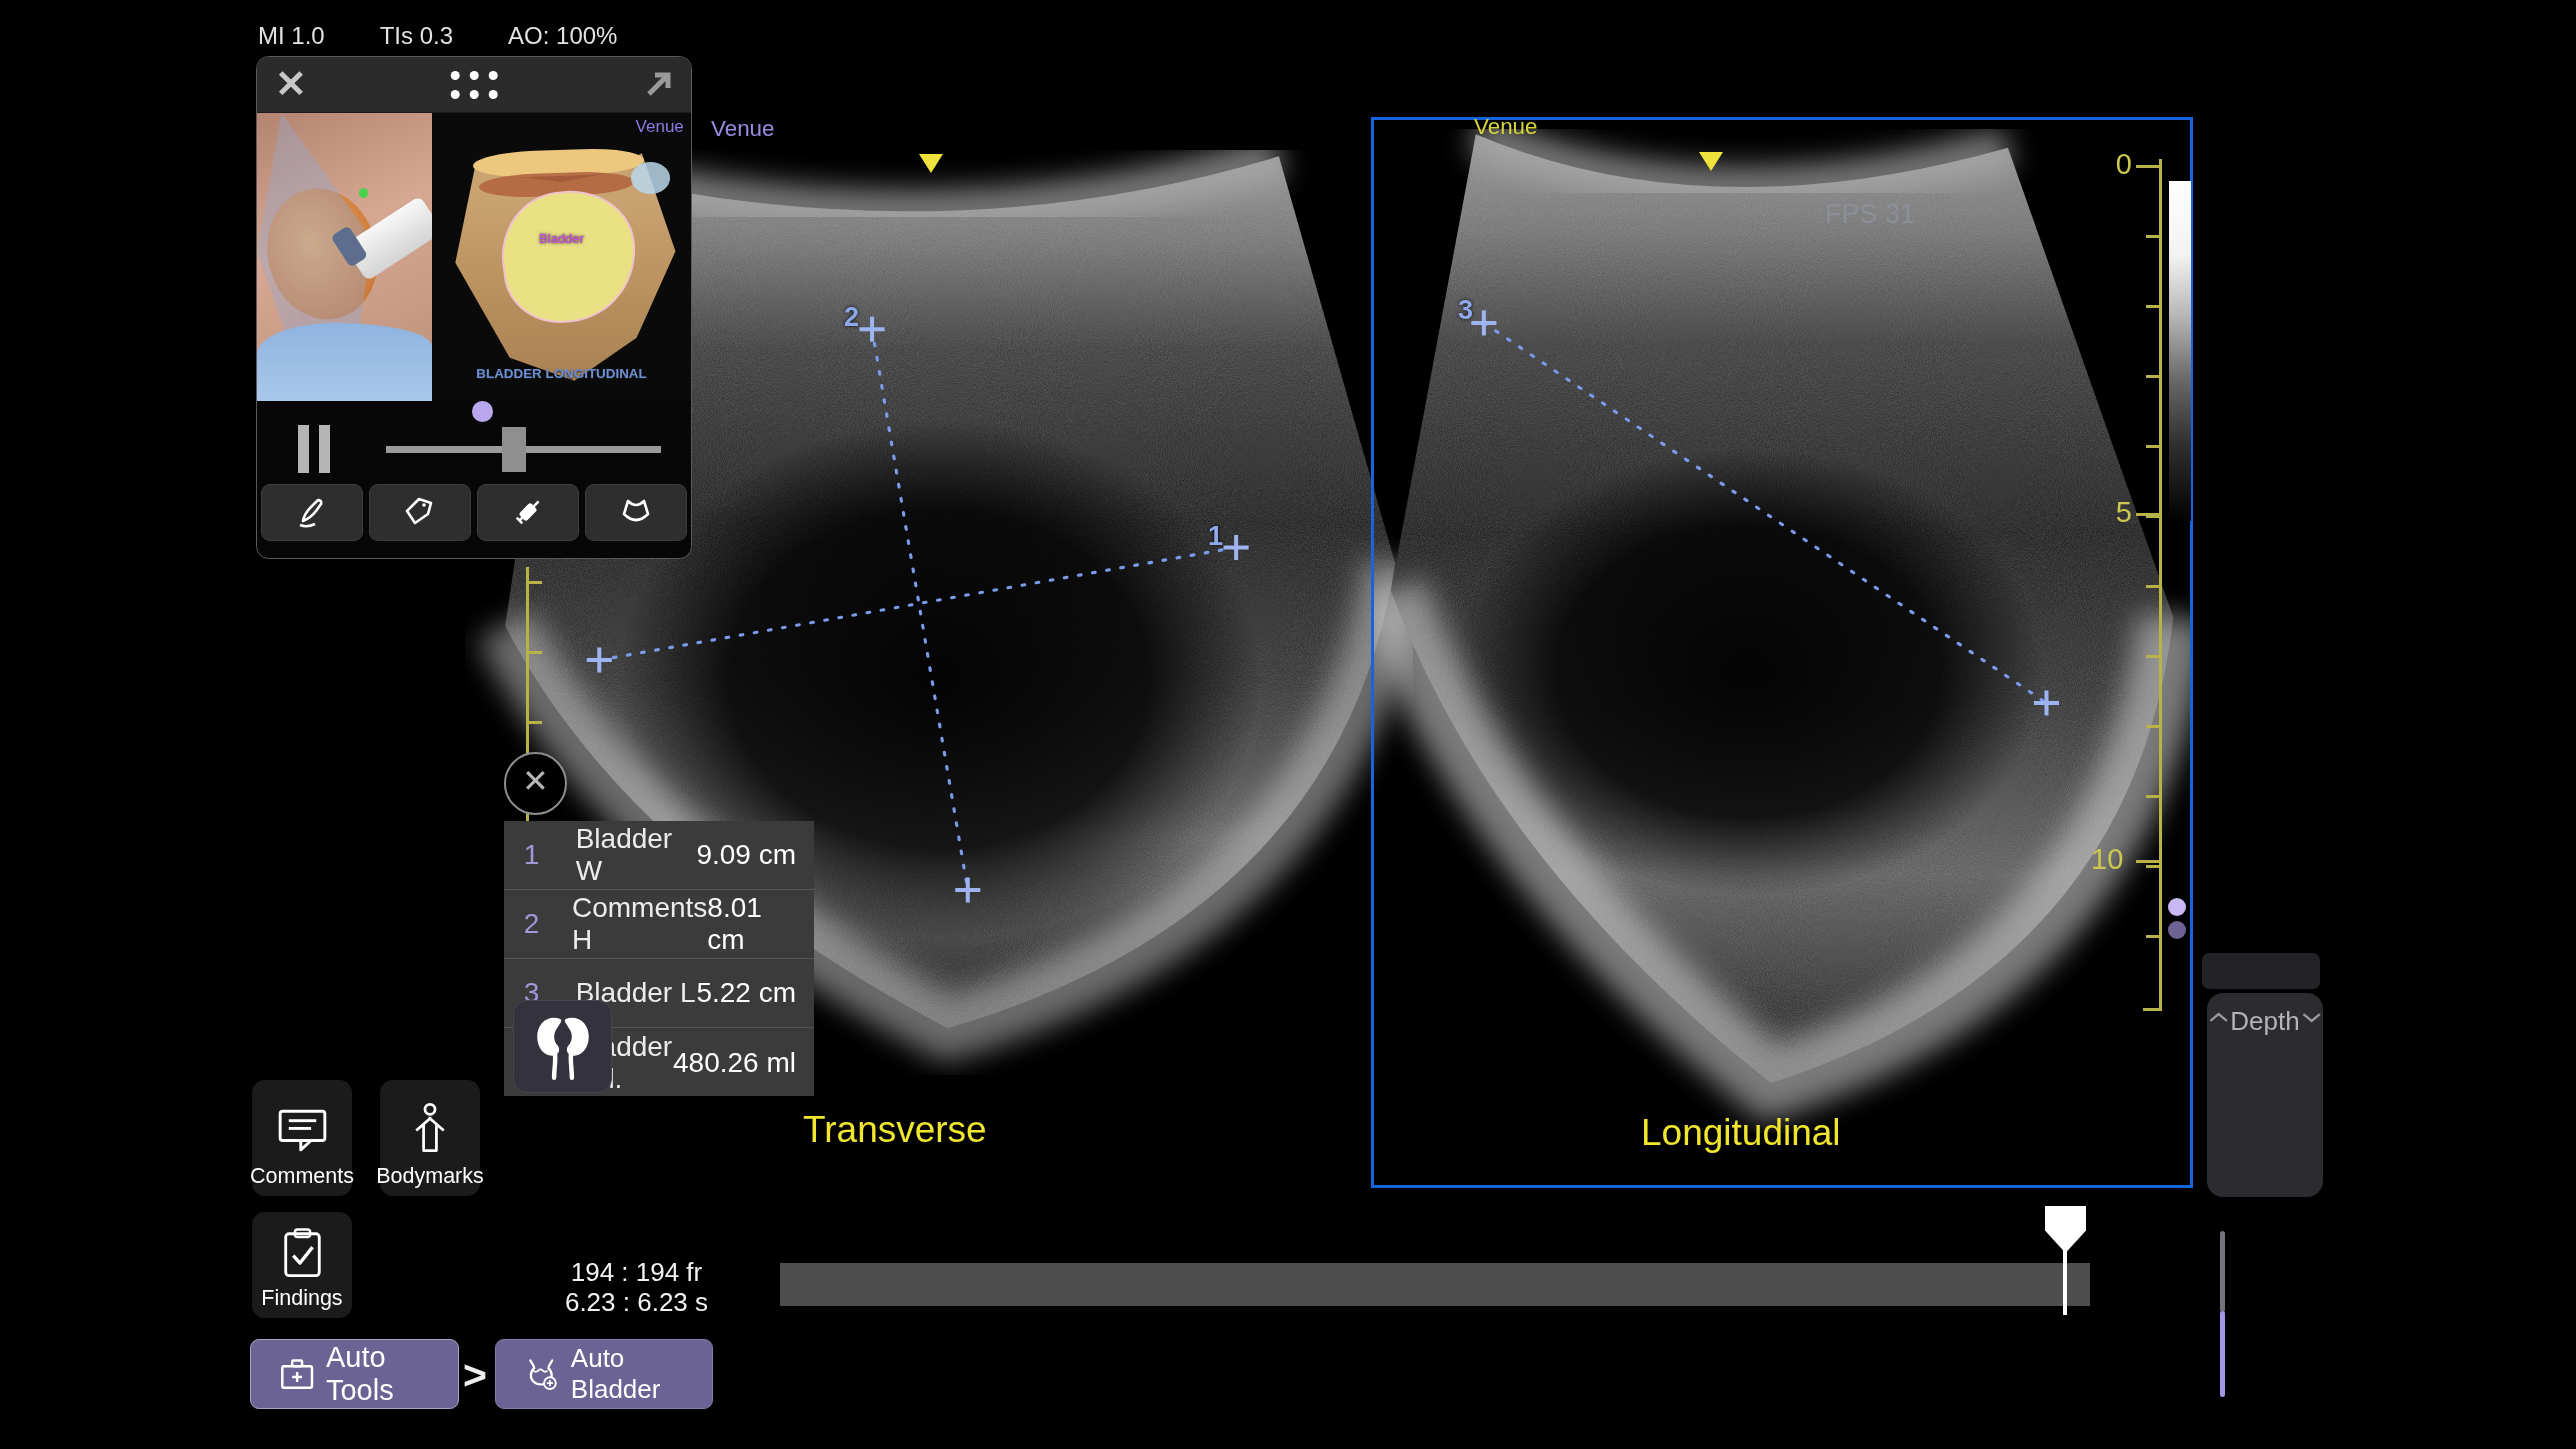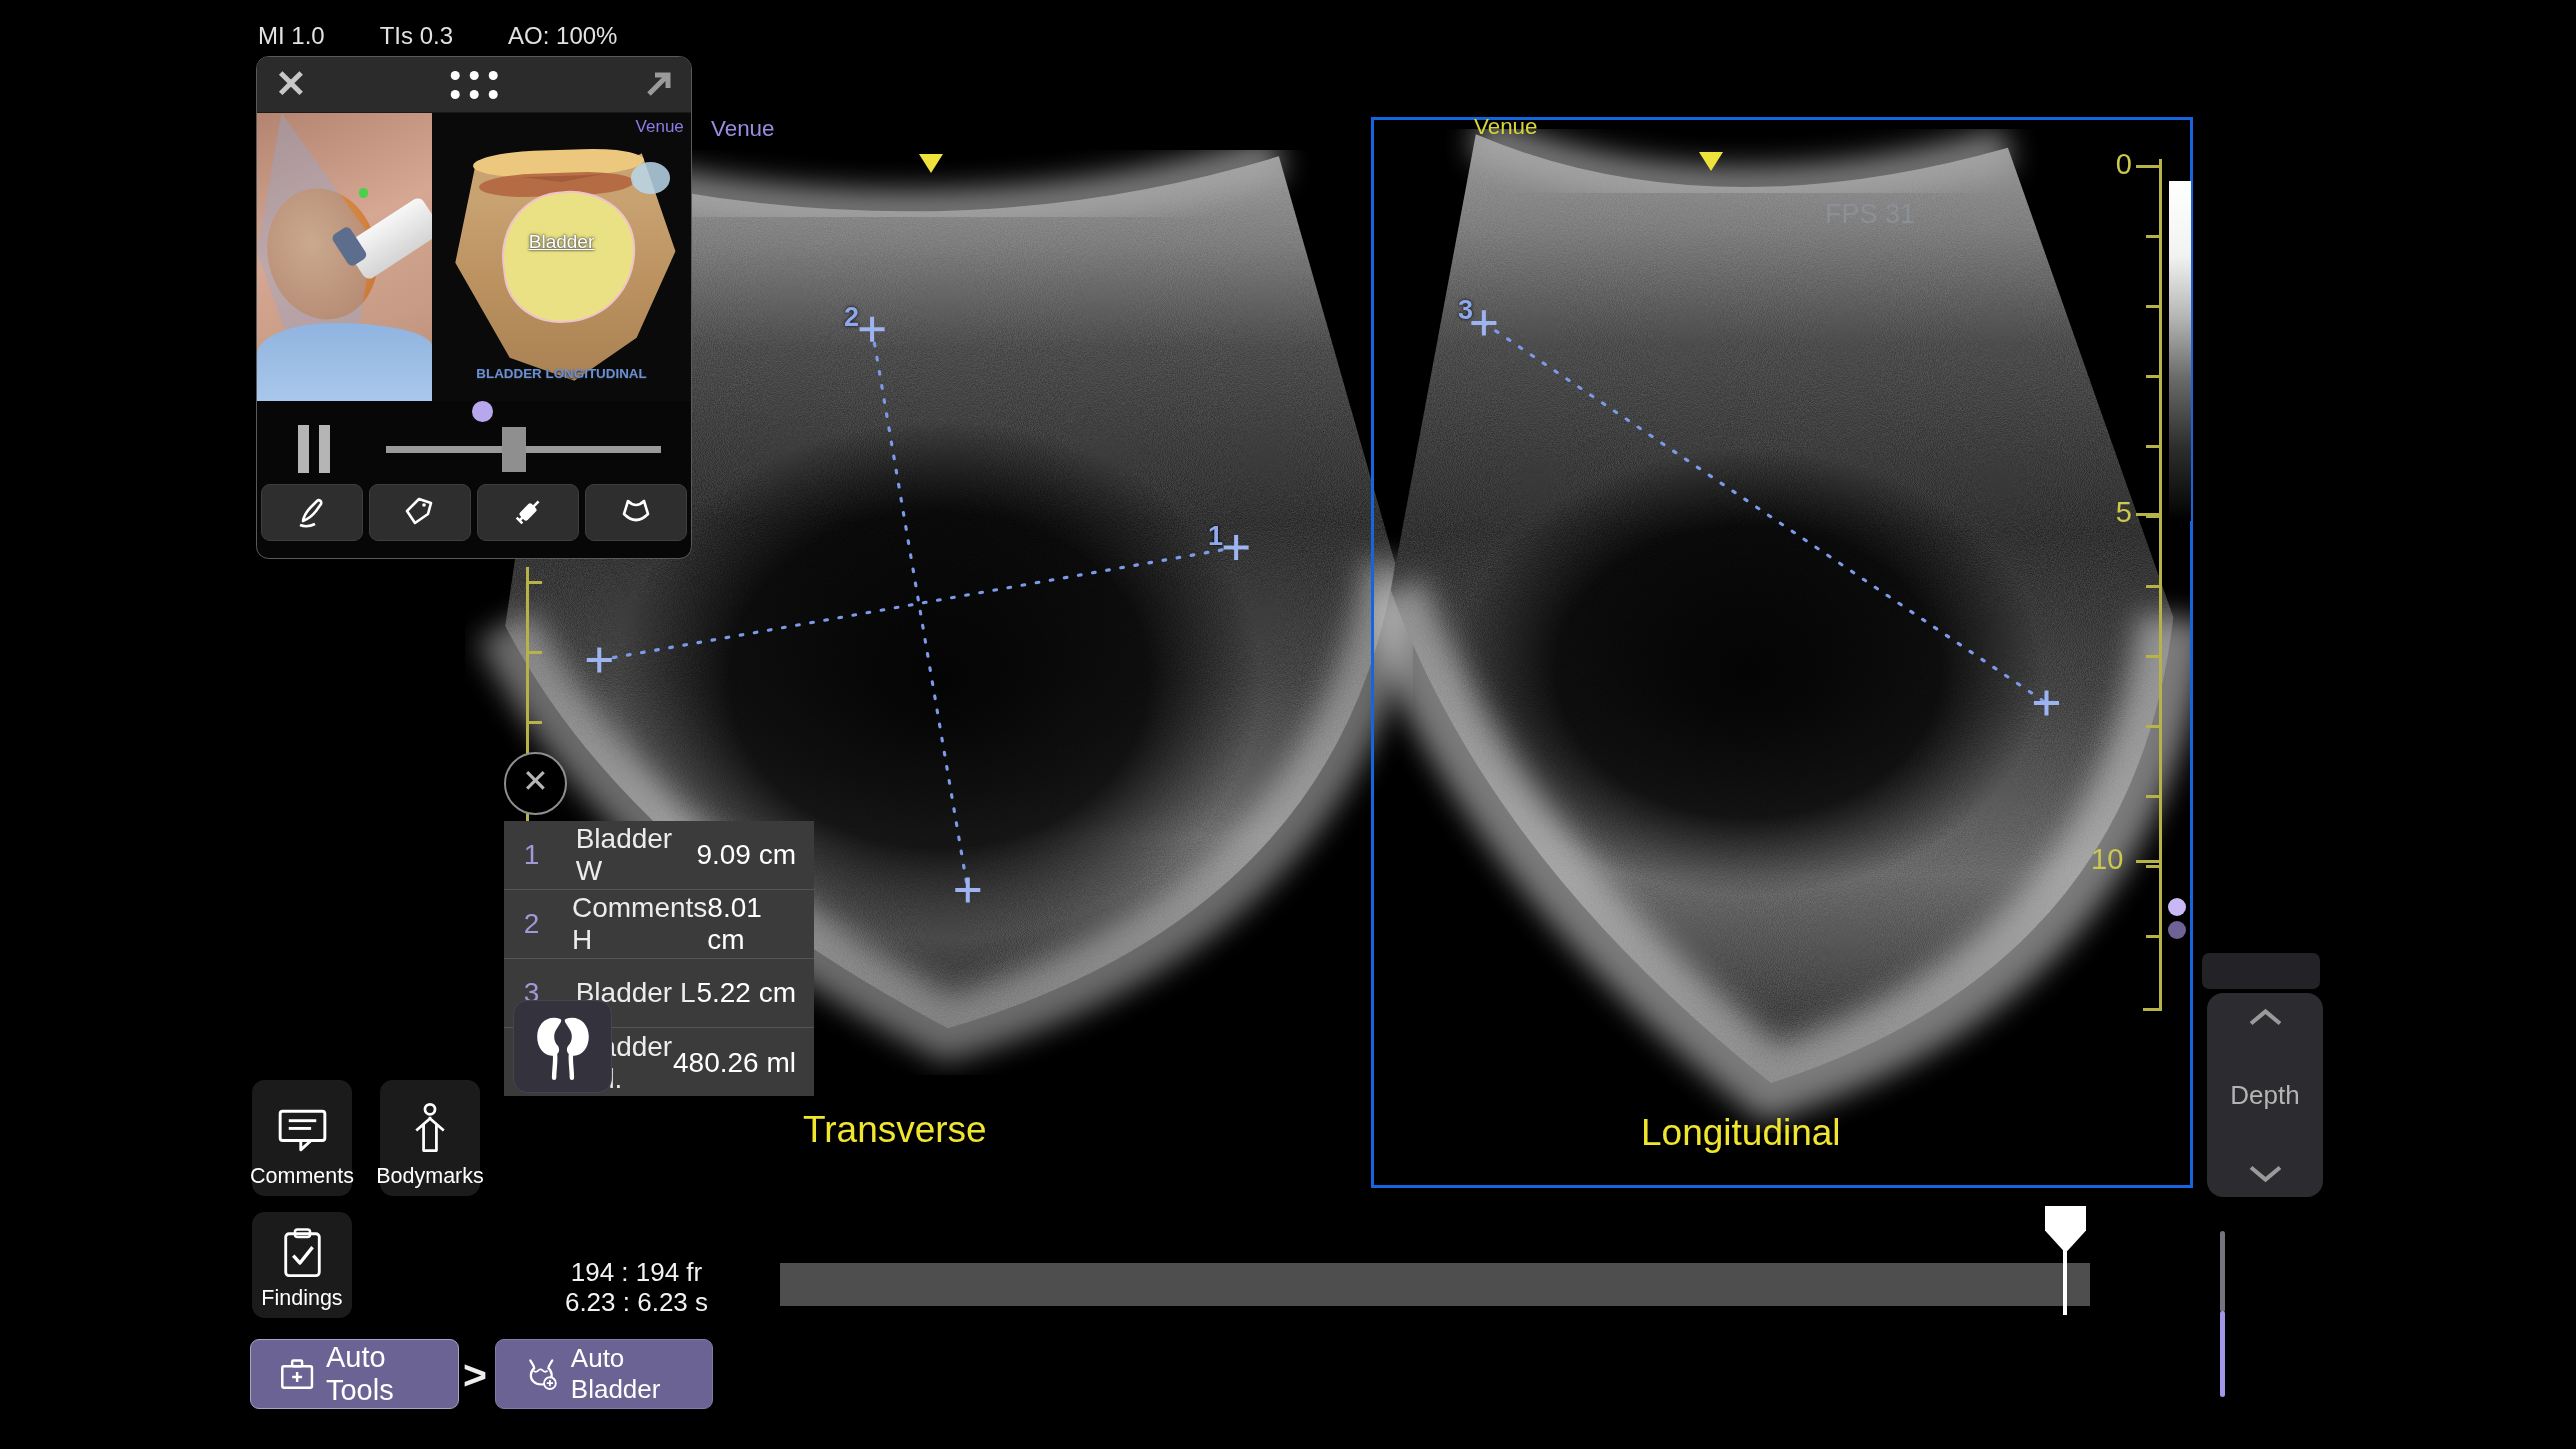--- a/index.html
+++ b/index.html
@@ -69,21 +69,21 @@
     clip-path:polygon(17% 17%,32% 22%,50% 24%,67% 21%,81% 14%,94% 48%,79% 78%,55% 93%,30% 85%,9% 52%);}
   .tr-band1{position:absolute;left:16%;top:13%;width:66%;height:9%;background:#ecc77e;
     border-radius:50%/70%;transform:rotate(-2deg);}
   .tr-band2{position:absolute;left:18%;top:21%;width:60%;height:8%;background:#b2653f;
     border-radius:50%/70%;transform:rotate(-2deg);opacity:.9;}
   .tr-blob{position:absolute;left:27%;top:27%;width:50%;height:44%;background:#eae184;
     border:2.7px solid #efc3cd;border-radius:48% 52% 55% 45%/52% 46% 58% 42%;transform:rotate(-7deg);}
   .tr-blue{position:absolute;right:8%;top:17%;width:15%;height:11%;background:#b9d7ea;
     border-radius:50%;opacity:.85;}
   .tr-bladder-label{position:absolute;left:50%;top:41%;transform:translateX(-50%);
-    color:#ffffff;font-size:19px;text-shadow:0 0 3.6px #444,0 0 1.8px #444;text-decoration:underline;}
+    color:#d946ef;font-size:13px;text-shadow:0 0 3.6px #444,0 0 1.8px #444;}
   .tr-view-label{position:absolute;left:50%;bottom:7%;transform:translateX(-50%);white-space:nowrap;
     color:#6b8fd4;font-weight:bold;font-size:13.4px;text-shadow:0 0.9px 1.8px #222;}
   .tr-venue{position:absolute;right:7.2px;top:3.6px;color:#8c7ae6;font-size:17px;}
   .purple-dot{left:472px;top:401px;width:20.6px;height:20.6px;border-radius:50%;background:#b9a7ee;z-index:8;}
   .ctrlrow{position:relative;height:81px;}
   .pause{position:absolute;left:41px;top:24px;display:flex;gap:10.7px;}
   .pause i{width:10.7px;height:48px;background:#b5b5b5;}
   .slider-track{position:absolute;left:129px;top:45px;width:275px;height:7.2px;background:#9a9a9a;}
   .slider-thumb{position:absolute;left:245px;top:26px;width:24px;height:45px;background:#8f8f8f;}
   .toolrow{display:flex;gap:5.4px;padding:1.8px 3.6px;}
@@ -121,21 +121,21 @@
   
   .footbtn{height:70px;background:#6b6394;border-radius:9px;z-index:4;display:flex;
     align-items:center;gap:10.7px;padding:0 28px;box-sizing:border-box;color:#fff;}
   .autotools{left:250px;top:1339px;width:209px;border:1.8px solid #aaa3c6;font-size:29px;}
   .autobladder{left:495px;top:1339px;width:218px;border:1.8px solid #837ba8;font-size:26px;}
   .footchev{left:463px;top:1352px;color:#eee;font-size:41px;font-weight:bold;z-index:4;}
 
   
   .depthtab{left:2202px;top:953px;width:118px;height:36px;background:#232327;border-radius:7.2px;z-index:4;}
   .depthpanel{left:2207px;top:993px;width:116px;height:204px;background:#2c2c30;border-radius:16px;z-index:5;
-    display:flex;flex-direction:column;align-items:center;justify-content:space-between;padding:12.5px 0;box-sizing:border-box;}
+    display:flex;flex-direction:row;justify-content:space-between;padding:12.5px 0;box-sizing:border-box;}
   .depthpanel .lbl{color:#b4b4b4;font-size:26px;}
   .gainpanel{left:2209px;top:1214px;width:114px;height:199px;background:#55525c;border-radius:16px;z-index:5;
     display:flex;flex-direction:column;align-items:center;justify-content:space-between;padding:10.7px 0;box-sizing:border-box;position:absolute;}
   .gainpanel .lbl{color:#fff;font-size:27px;}
   .gain-track-top{left:2220px;top:1231px;width:5.4px;height:81px;background:#76737e;border-radius:2.7px;z-index:6;}
   .gain-track-bot{left:2220px;top:1311px;width:5.4px;height:86px;background:#a495e8;border-radius:2.7px;z-index:6;}
 </style>
 </head>
 <body>
 

